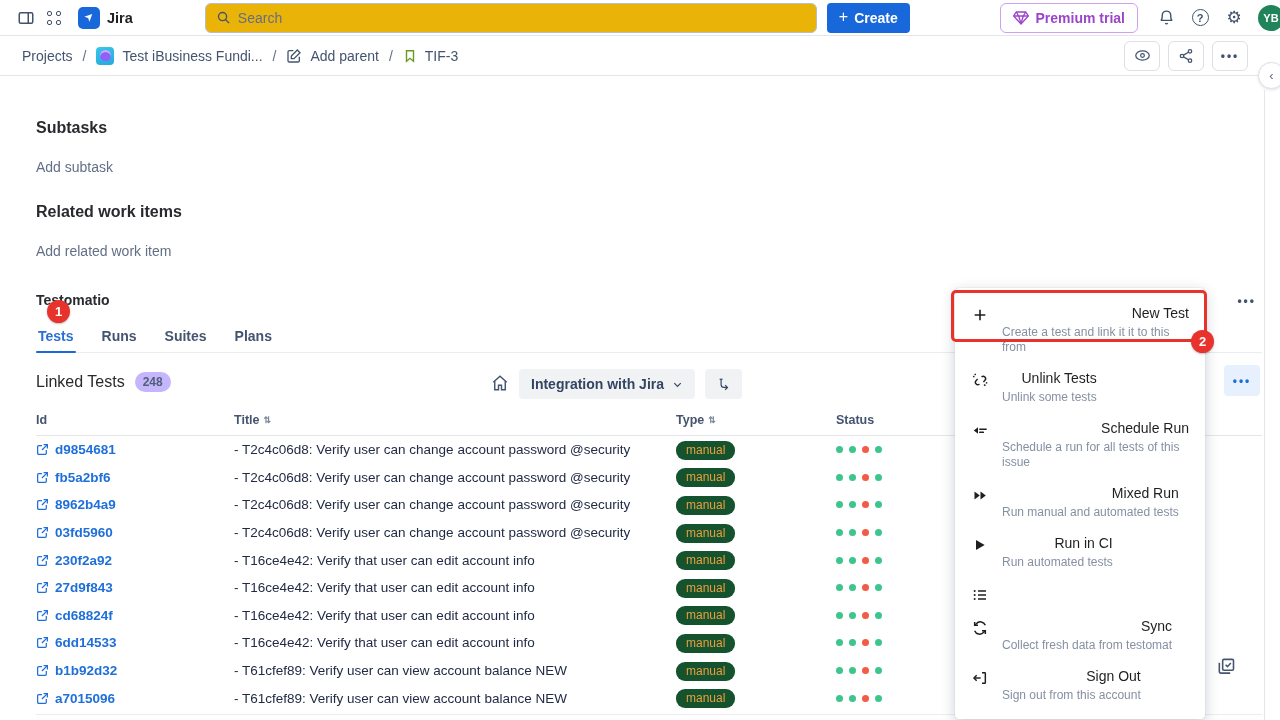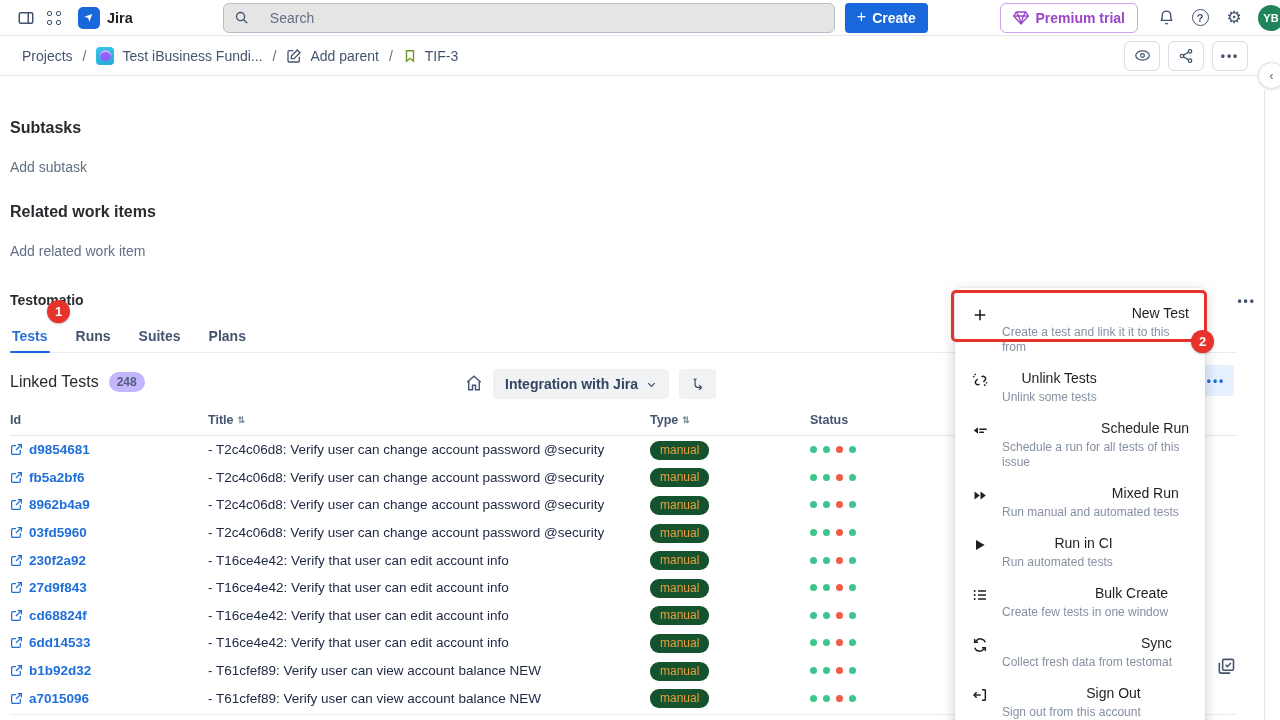--- a/index.html
+++ b/index.html
@@ -13,22 +13,22 @@
   .icon-btn { display:flex; align-items:center; justify-content:center;
     width:28px; height:28px; border:none; background:transparent; border-radius:4px;
     color:#42526e; cursor:pointer; }
   .grid-icon { display:grid; grid-template-columns:5px 5px; grid-gap:4px; }
   .grid-icon i { width:5px; height:5px; border:1.6px solid #42526e; border-radius:2px; }
   .logo { display:flex; align-items:center; gap:7px; margin-left:10px; margin-right:8px; }
   .logo-mark { width:22px; height:22px; border-radius:5px; background:var(--accent);
     display:flex; align-items:center; justify-content:center; }
   .logo-mark span { color:#fff; font-size:11px; transform:rotate(-45deg) translateX(1px); }
   .logo-word { font-weight:bold; font-size:14.5px; color:#1e1f21; }
-  .searchbox { flex:0 0 612px; margin-left:82px; height:30px; border:1px solid #b6bfc9;
-    border-radius:6px; display:flex; align-items:center; padding:0 10px; gap:21px; background:#e5e5e5; }
+  .searchbox { flex:0 0 612px; margin-left:64px; height:30px; border:1px solid #b6bfc9;
+    border-radius:6px; display:flex; align-items:center; padding:0 10px; gap:7px; background:#eab308; }
   .searchbox svg { flex:none; }
   .searchbox input { border:none; outline:none; width:100%; font-size:14px;
     font-family:"Liberation Sans", sans-serif; color:#172b4d; background:transparent; }
   .searchbox input::placeholder { color:#626f86; }
   .create-btn { margin-left:10px; height:30px; padding:0 12px; border:none; border-radius:4px;
     background:var(--accent); color:#fff; font-size:14px; font-weight:bold; display:flex;
     align-items:center; gap:6px; cursor:pointer; font-family:"Liberation Sans", sans-serif; }
   .create-plus { font-size:16px; font-weight:normal; margin-top:-1px; }
   .nav-right { margin-left:auto; display:flex; align-items:center; gap:6px; }
   .premium-btn { height:30px; padding:0 12px; border:1px solid #cf9ff0; border-radius:6px;
@@ -59,21 +59,21 @@
 
   
   .vrail { position:absolute; left:1264px; top:90px; bottom:0; width:0;
     border-left:1px solid #e4e6ea; }
   .collapse-btn { position:absolute; left:1258px; top:62px; width:27px; height:27px;
     border-radius:50%; border:1px solid #dfe1e5; background:#fff; color:#626f86;
     box-shadow:0 1px 3px rgba(9,30,66,.13); display:flex; align-items:center;
     justify-content:center; font-size:13px; cursor:pointer; z-index:5; }
 
   
-  .content { padding:0 16px 0 10px; }
+  .content { padding:0 16px 0 36px; }
   .h-section { font-size:16px; font-weight:bold; color:#292a2e; }
   .subtasks-h { margin-top:43px; }
   .ghost-link { font-size:14px; color:#626f86; margin-top:22px; cursor:pointer; }
   .related-h { margin-top:28px; }
 
   .testomatio { margin-top:33px; position:relative; }
   .testo-head { display:flex; align-items:center; }
   .testo-title { font-size:14px; font-weight:bold; color:#292a2e; }
   .testo-more { margin-left:auto; margin-right:8px; border:none; background:transparent;
     color:#44546f; cursor:pointer; }
@@ -566,24 +566,20 @@
       <div class="mi-sub">Run automated tests</div>
     </span>
   </div>
       <div class="menu-item">
     <span class="mi-icon">
           <svg width="16" height="16" viewBox="0 0 24 24" fill="none" stroke="#1e1f21" stroke-width="2.2">
             <path d="M9 6h12M9 12h12M9 18h12"></path>
             <path d="M4 6h.01M4 12h.01M4 18h.01" stroke-width="3" stroke-linecap="round"></path>
           </svg>
         </span>
-    <span>
-      <div class="mi-title">Bulk Create</div>
-      <div class="mi-sub">Create few tests in one window</div>
-    </span>
   </div>
       <div class="menu-item">
     <span class="mi-icon">
           <svg width="16" height="16" viewBox="0 0 24 24" fill="none" stroke="#1e1f21" stroke-width="2.2">
             <path d="M20 8a8 8 0 0 0-13.5-2.5L4 8"></path>
             <path d="M4 3v5h5"></path>
             <path d="M4 16a8 8 0 0 0 13.5 2.5L20 16"></path>
             <path d="M20 21v-5h-5"></path>
           </svg>
         </span>

